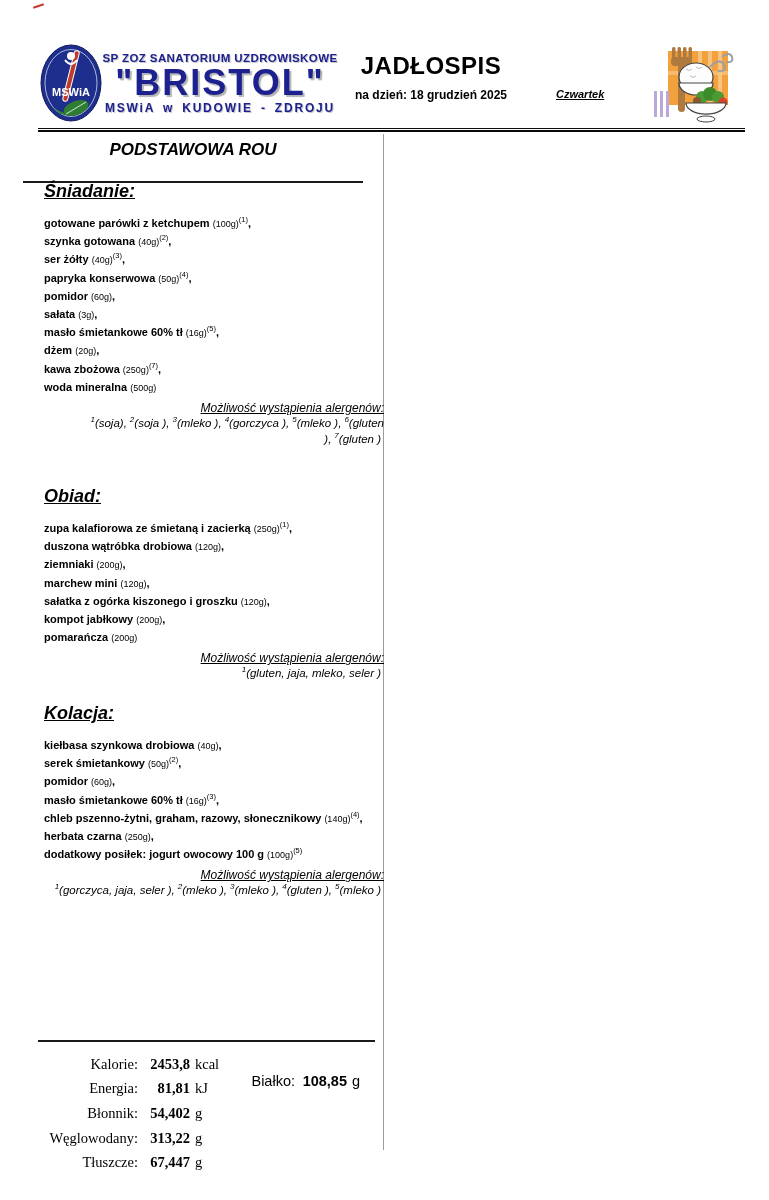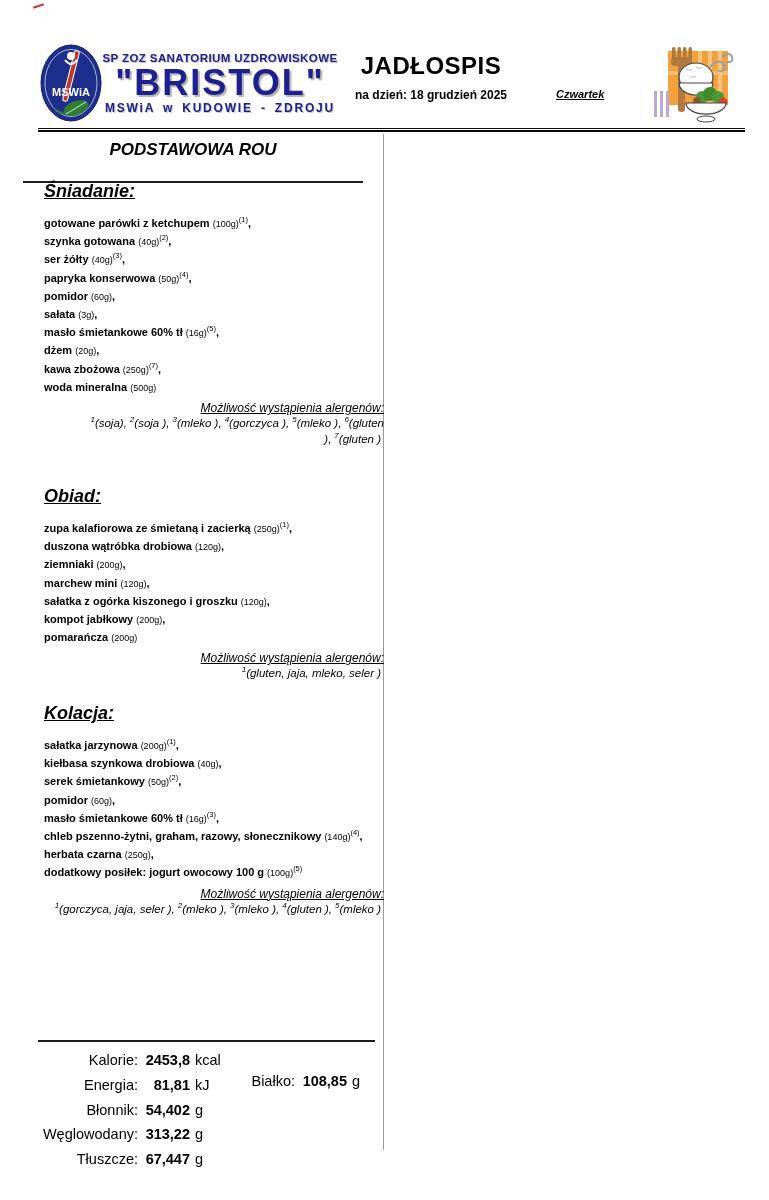--- a/index.html
+++ b/index.html
@@ -36,21 +36,21 @@
   .isup{font-weight:normal;font-size:7.5px;vertical-align:super;line-height:0;}
   .isep{font-weight:bold;font-size:11px;}
   .allergen-block{margin-top:3px;text-align:right;}
   .allergen-header{font-size:12px;font-style:italic;text-decoration:underline;line-height:16px;}
   .allergen-list{font-size:11.5px;font-style:italic;line-height:15.5px;}
   .asup{font-size:8px;vertical-align:super;line-height:0;}
   .asep{margin-right:3px;}
   
   .rule-nutrition{position:absolute;left:38px;top:1040px;width:337px;height:2px;background:#1a1a1a;}
   .nutrition{position:absolute;left:38px;top:1048px;width:340px;font-size:14.5px;}
-  .nrow{display:flex;align-items:center;height:24.7px;}
+  .nrow{display:flex;align-items:flex-end;height:24.7px;font-family:Liberation Serif, serif;}
   .nlabel{width:100px;text-align:right;}
   .nvalue{width:52px;text-align:right;font-weight:bold;}
   .nunit{margin-left:5px;}
   .protein-row{position:absolute;left:197px;top:24.7px;display:flex;align-items:baseline;height:24.7px;}
   .protein-row .nlabel{width:60px;}
 </style>
 </head>
 <body>
 
 <div class="page">
@@ -226,24 +226,20 @@
       <div class="allergen-list">
         
       <span class="apart"><sup class="asup">1</sup><span>(gluten, jaja, mleko, seler )</span><span class="asep"></span></span></div>
     </div>
   </section>
 
   <section class="meal" style="top:703px">
     <h2 class="meal-heading">Kolacja:</h2>
     <div class="items">
 
-        <div class="item-line">
-          <span class="iname">sałatka jarzynowa</span>
-          <span class="iportion">(200g)</span><sup class="isup">(1)</sup><span class="isep">,</span>
-        </div>
 
         <div class="item-line">
           <span class="iname">kiełbasa szynkowa drobiowa</span>
           <span class="iportion">(40g)</span><sup class="isup"></sup><span class="isep">,</span>
         </div>
 
         <div class="item-line">
           <span class="iname">serek śmietankowy</span>
           <span class="iportion">(50g)</span><sup class="isup">(2)</sup><span class="isep">,</span>
         </div>

